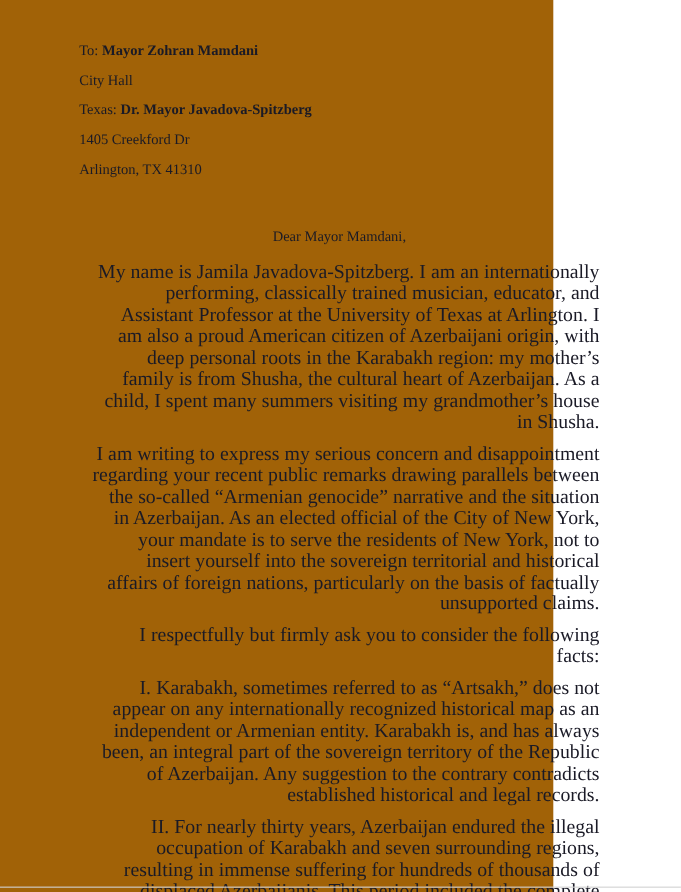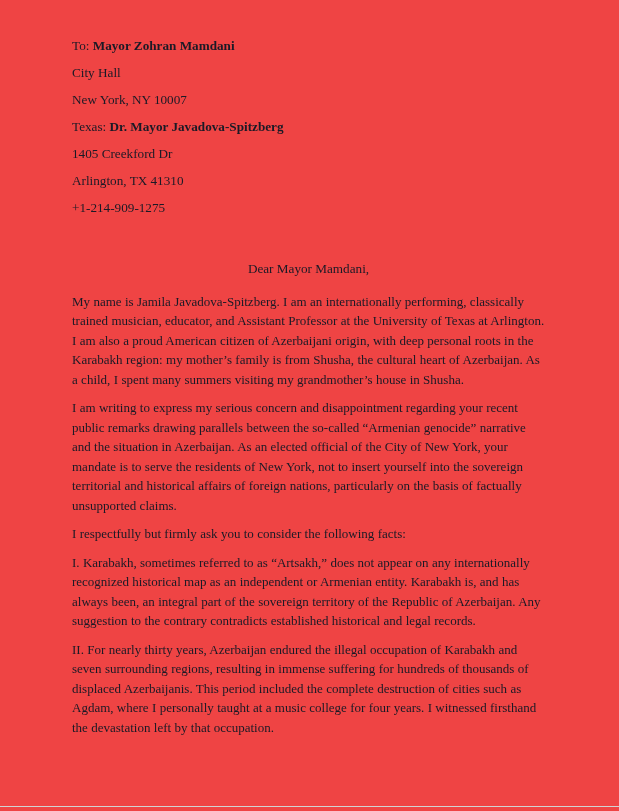--- a/index.html
+++ b/index.html
@@ -14,23 +14,23 @@
     overflow: hidden;
     font-family: "Liberation Serif", "DejaVu Serif", serif;
     color: #1a1a26;
     -webkit-font-smoothing: antialiased;
   }
 
   .page {
     position: absolute;
     left: 0;
     top: 0;
-    width: 619px;
+    width: 503px;
     height: 811px;
-    background: #ef4444;
+    background: #a16207;
     box-sizing: border-box;
     text-decoration: underline;
   }
 
   .letter {
     position: absolute;
     left: 72px;
     top: 38px;
     width: 473px;
   }
@@ -49,24 +49,24 @@
     font-weight: 700;
   }
 
   
   .gap {
     height: 32px;
   }
 
   
   .para {
-    font-size: 13px;
+    font-size: 18px;
     line-height: 19.5px;
-    margin: 0 0 9px 0;
-    text-align: left;
+    margin: 0 0 9px 12px;
+    text-align: right;
     white-space: pre-wrap;
     word-spacing: 0.1px;
   }
   .salutation {
     font-size: 13.2px;
     line-height: 19.5px;
     margin: 0 0 13px 0;
     text-align: center;
   }
 
@@ -84,30 +84,28 @@
 <body>
 
 <div class="page">
 
   <div class="letter">
 
     <p class="addr-line"><span class="lbl">To: </span><span class="strong">Mayor Zohran Mamdani</span></p>
 
     <p class="addr-line">City Hall</p>
 
-    <p class="addr-line">New York, NY 10007</p>
 
     <p class="addr-line"><span class="lbl">Texas: </span><span class="strong">Dr. Mayor Javadova-Spitzberg</span></p>
 
     <p class="addr-line">1405 Creekford Dr</p>
 
     <p class="addr-line">Arlington, TX 41310</p>
 
 
-    <p class="addr-line">+1-214-909-1275</p>
 
     <div class="gap"></div>
 
     <p class="salutation">Dear Mayor Mamdani,</p>
 
     <p class="para">My name is Jamila Javadova-Spitzberg. I am an internationally performing, classically trained musician, educator, and Assistant Professor at the University of Texas at Arlington. I am also a proud American citizen of Azerbaijani origin, with deep personal roots in the Karabakh region: my mother’s family is from Shusha, the cultural heart of Azerbaijan. As a child, I spent many summers visiting my grandmother’s house in Shusha.</p>
     <p class="para">I am writing to express my serious concern and disappointment regarding your recent public remarks drawing parallels between the so-called “Armenian genocide” narrative and the situation in Azerbaijan. As an elected official of the City of New York, your mandate is to serve the residents of New York, not to insert yourself into the sovereign territorial and historical affairs of foreign nations, particularly on the basis of factually unsupported claims.</p>
     <p class="para">I respectfully but firmly ask you to consider the following facts:</p>
     <p class="para">I. Karabakh, sometimes referred to as “Artsakh,” does not appear on any internationally recognized historical map as an independent or Armenian entity. Karabakh is, and has always been, an integral part of the sovereign territory of the Republic of Azerbaijan. Any suggestion to the contrary contradicts established historical and legal records.</p>
     <p class="para">II. For nearly thirty years, Azerbaijan endured the illegal occupation of Karabakh and seven surrounding regions, resulting in immense suffering for hundreds of thousands of displaced Azerbaijanis. This period included the complete destruction of cities such as Agdam, where I personally taught at a music college for four years. I witnessed firsthand the devastation left by that occupation.</p>

